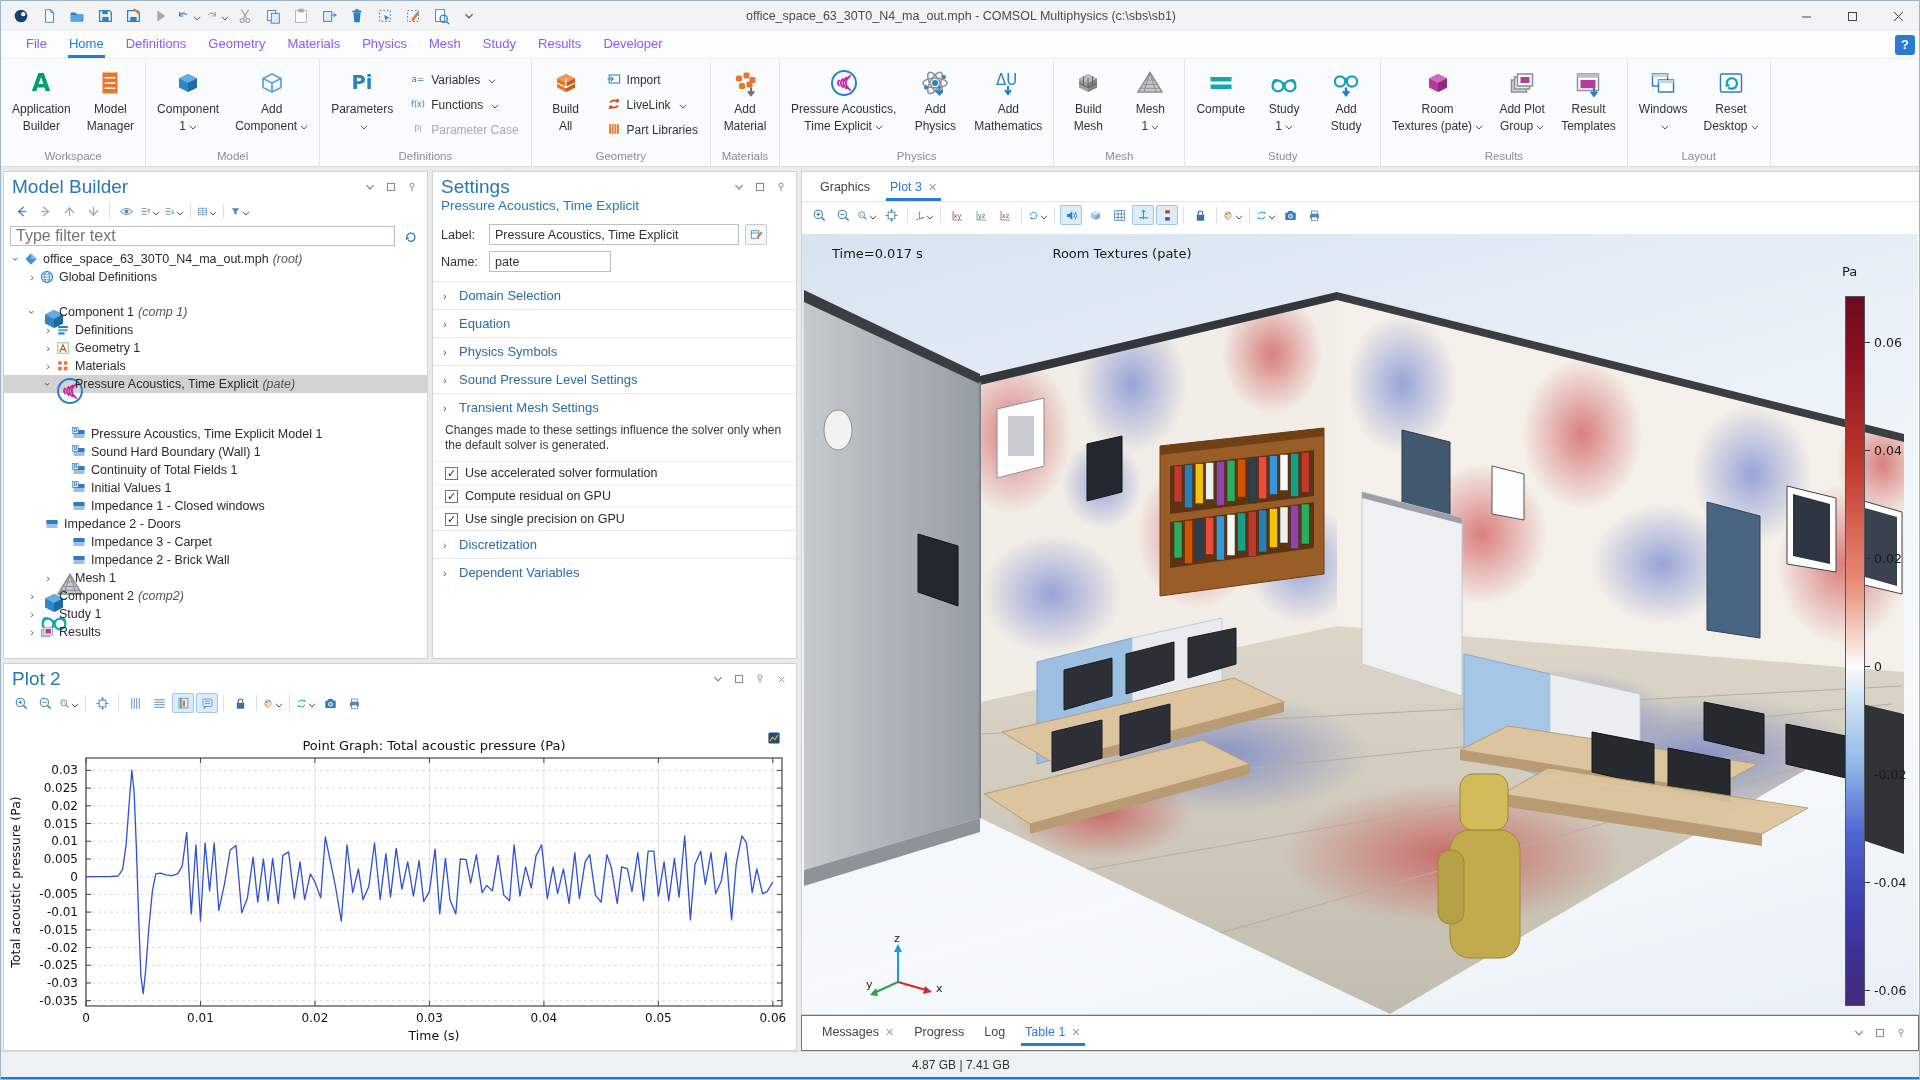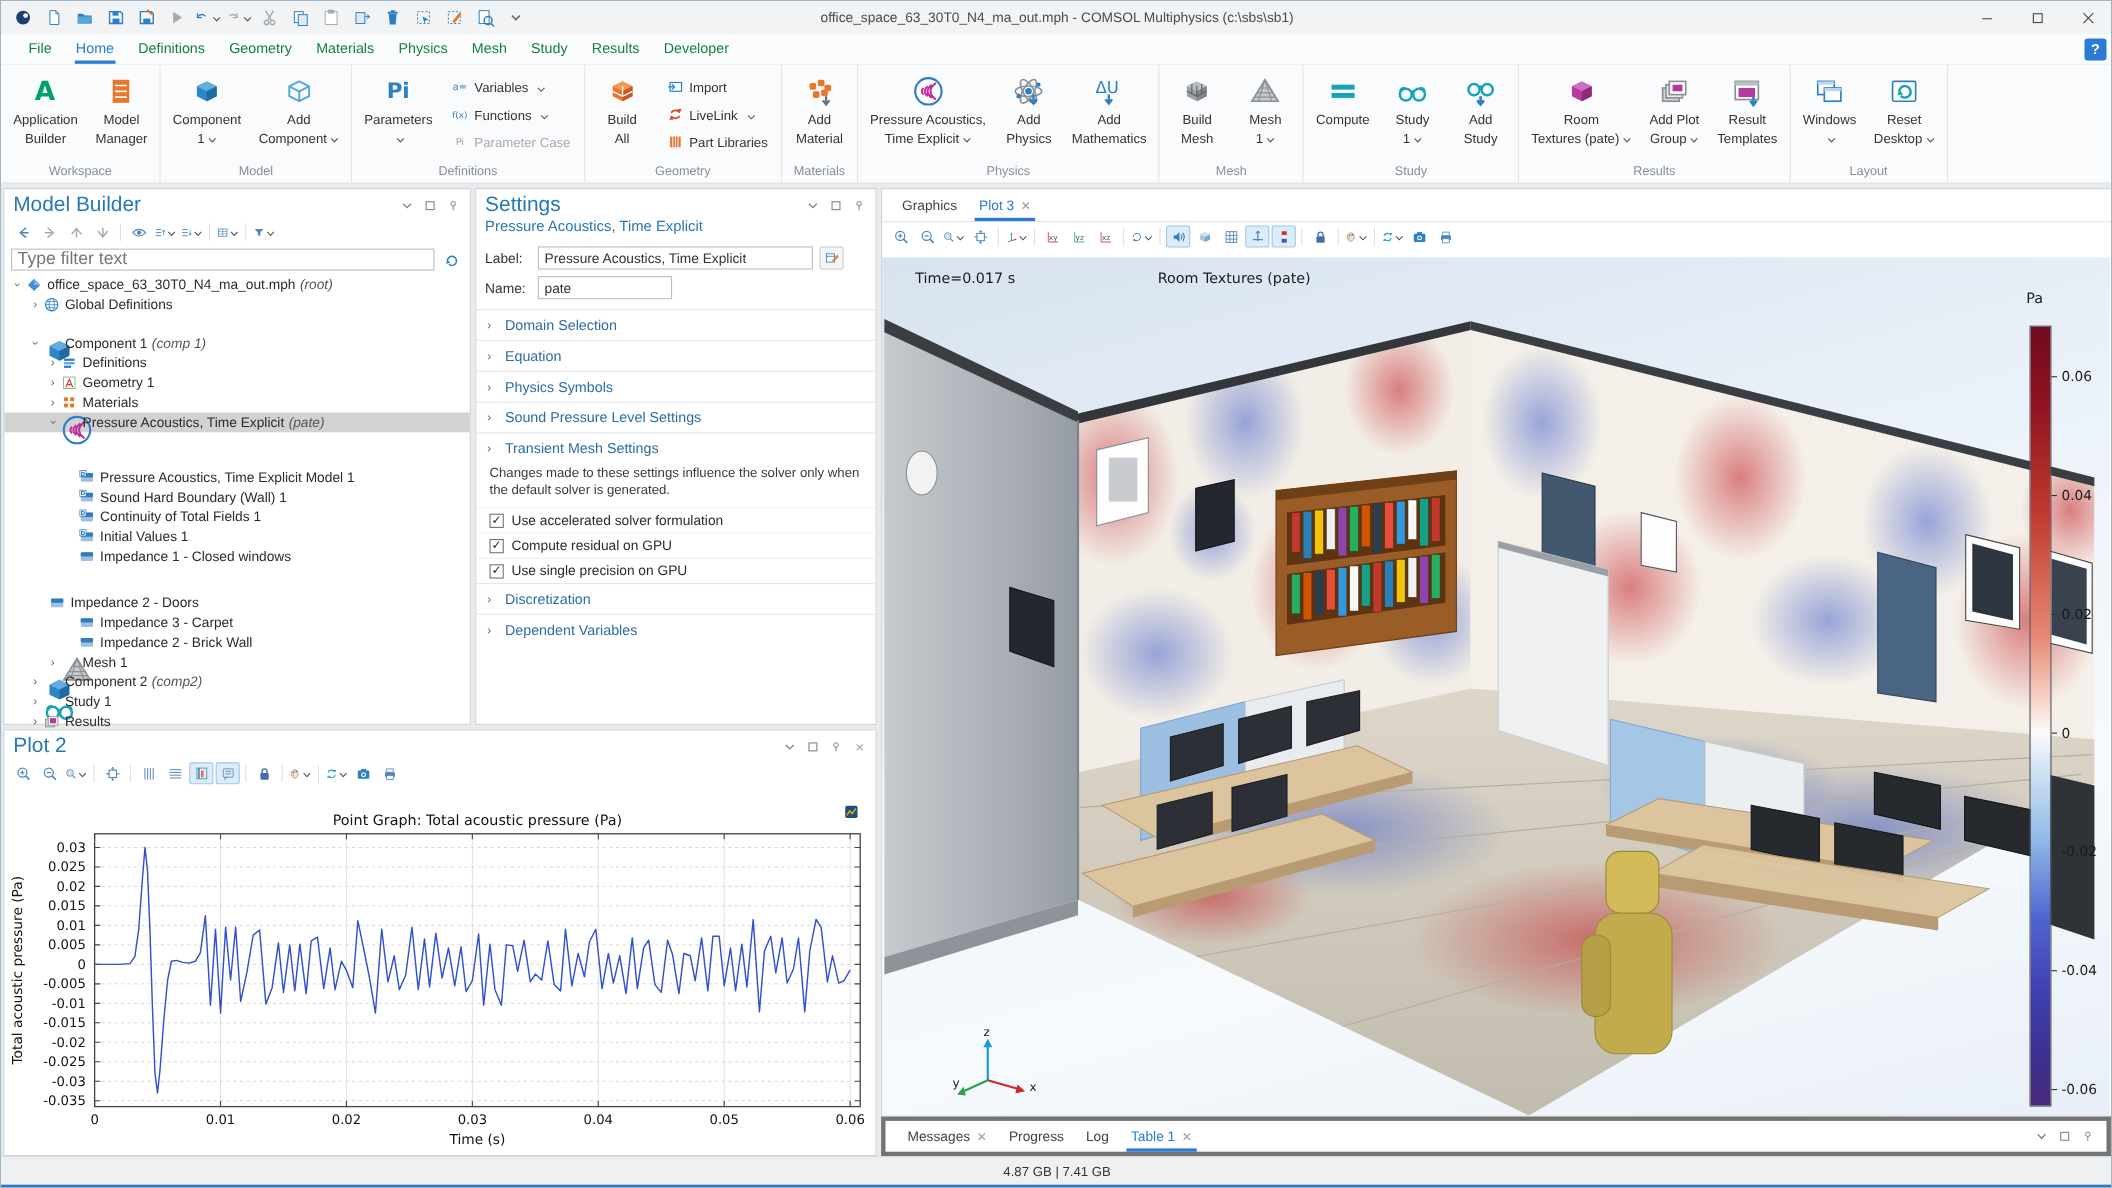--- a/index.html
+++ b/index.html
@@ -10,21 +10,21 @@
   
   .titlebar { position:absolute; left:0; top:0; width:1920px; height:30px; background:#f2f3f4; display:flex; align-items:center; }
   .qat { display:flex; align-items:center; gap:4px; padding-left:8px; }
   .qat .qbtn { width:24px; height:22px; display:flex; align-items:center; justify-content:center; border-radius:3px; }
   .win-title { position:absolute; left:0; right:0; text-align:center; font-size:12.5px; color:#4a4a4a; pointer-events:none; }
   .wincontrols { margin-left:auto; display:flex; height:30px; }
   .wincontrols .wc { width:46px; height:30px; display:flex; align-items:center; justify-content:center; color:#444; }
 
   
   .menubar { position:absolute; left:0; top:30px; width:1920px; height:28px; background:#fbfcfd; display:flex; align-items:center; padding-left:14px; border-bottom:1px solid #eceef0; }
-  .menu-item { font-size:13px; color:#15803d; padding:4px 11px 6px; position:relative; cursor:default; }
+  .menu-item { font-size:13px; color:#8b5cf6; padding:4px 11px 6px; position:relative; cursor:default; }
   .menu-item.active { color:#2b7bd4; }
   .menu-item.active::after { content:""; position:absolute; left:10px; right:10px; bottom:-1px; height:3px; background:#2b7bd4; }
   .help-btn { margin-left:auto; margin-right:6px; width:20px; height:20px; background:#2b7bd4; color:#fff; border-radius:3px; display:flex; align-items:center; justify-content:center; font-size:13px; font-weight:bold; }
 
   
   .ribbon { position:absolute; left:0; top:58px; width:1920px; height:108px; background:#fafbfc; border-bottom:1px solid #d9dde0; display:flex; }
   .rgroup { display:flex; flex-direction:column; border-right:1px solid #e3e6e9; padding:3px 4px 0; }
   .rgroup-buttons { display:flex; flex:1; align-items:stretch; gap:2px; }
   .rgroup-label { text-align:center; font-size:11.5px; color:#8a8f94; padding:2px 6px 4px; }
   .rbtn-large { display:flex; flex-direction:column; align-items:center; justify-content:flex-start; min-width:60px; padding:5px 7px 2px; border-radius:3px; }
@@ -90,21 +90,21 @@
   .gfx-time { position:absolute; left:30px; top:12px; font-size:13px; color:#1a1a1a; font-family:"DejaVu Sans",sans-serif; }
   .gfx-title { position:absolute; left:230px; top:12px; width:180px; text-align:center; font-size:13px; color:#1a1a1a; font-family:"DejaVu Sans",sans-serif; }
   .colorbar { position:absolute; left:1043px; top:62px; width:20px; height:710px; border:1px solid #55535f;
     background:linear-gradient(180deg,#6e0b1e 0%,#8c1220 9%,#c03a2e 24%,#e78a74 40%,#f7d4c9 48%,#fbfbfb 52.1%,#cfe3f3 57%,#8fb8e8 66%,#4f64cf 76%,#3f3fae 86%,#3d2f8e 94%,#472a7a 100%); }
   .cb-unit { position:absolute; left:1040px; top:30px; font-size:13px; color:#1a1a1a; font-family:"DejaVu Sans",sans-serif; }
   .cb-tick { position:absolute; left:1072px; font-size:12.5px; color:#1a1a1a; font-family:"DejaVu Sans",sans-serif; transform:translateY(-50%); }
   .cb-mark { position:absolute; left:1063px; width:5px; height:1px; background:#333; }
   .triad-lbl { position:absolute; font-size:11px; color:#222; font-family:"DejaVu Sans",sans-serif; }
 
   
-  .btabs { position:absolute; left:800px; top:1014px; width:1118px; height:36px; background:#fff; border:4px solid #737373; display:flex; align-items:flex-end; padding:0 10px; }
+  .btabs { position:absolute; left:800px; top:1014px; width:1118px; height:36px; background:#fff; border:1px solid #737373; display:flex; align-items:center; padding:0 10px; }
   .statusbar { position:absolute; left:0; top:1050px; width:1920px; height:26px; background:#eef0f1; border-top:1px solid #d8dadc; display:flex; align-items:center; justify-content:center; font-size:12px; color:#333; }
   .accent { position:absolute; left:0; top:1076px; width:1920px; height:4px; background:#2979c8; }
 
   svg text { font-family:"DejaVu Sans",sans-serif; }
 </style>
 </head>
 <body>
 
 <div class="app">
 
@@ -830,21 +830,21 @@
           <span>Initial Values 1</span>
         </div>
         <div class="tree-row" style="padding-left: 54px;">
           <span class="tree-chev"></span>
           <span class="tree-ic"><svg width="16" height="16" viewBox="0 0 20 20">
               <rect x="3" y="5" width="14" height="10" rx="1.5" fill="#9fc0de"></rect>
               <rect x="3" y="5" width="14" height="5" rx="1.5" fill="#2f7cc0"></rect>
             </svg></span>
           <span>Impedance 1 - Closed windows</span>
         </div>
-        <div class="tree-row" style="padding-left: 27px; margin-top: 24px;">
+        <div class="tree-row" style="padding-left: 27px;">
           <span class="tree-chev"></span>
           <span class="tree-ic"><svg width="16" height="16" viewBox="0 0 20 20">
               <rect x="3" y="5" width="14" height="10" rx="1.5" fill="#9fc0de"></rect>
               <rect x="3" y="5" width="14" height="5" rx="1.5" fill="#2f7cc0"></rect>
             </svg></span>
           <span>Impedance 2 - Doors</span>
         </div>
         <div class="tree-row" style="padding-left: 54px;">
           <span class="tree-chev"></span>
           <span class="tree-ic"><svg width="16" height="16" viewBox="0 0 20 20">

